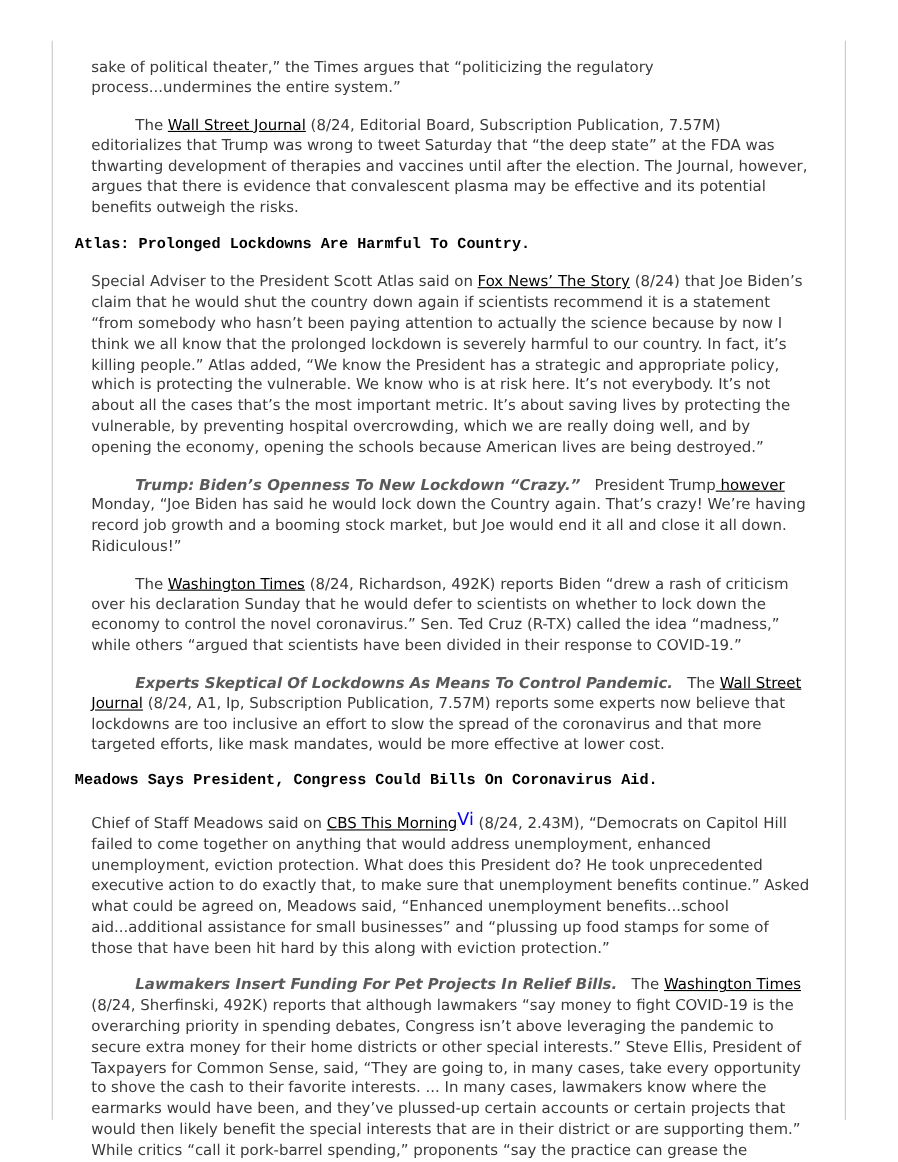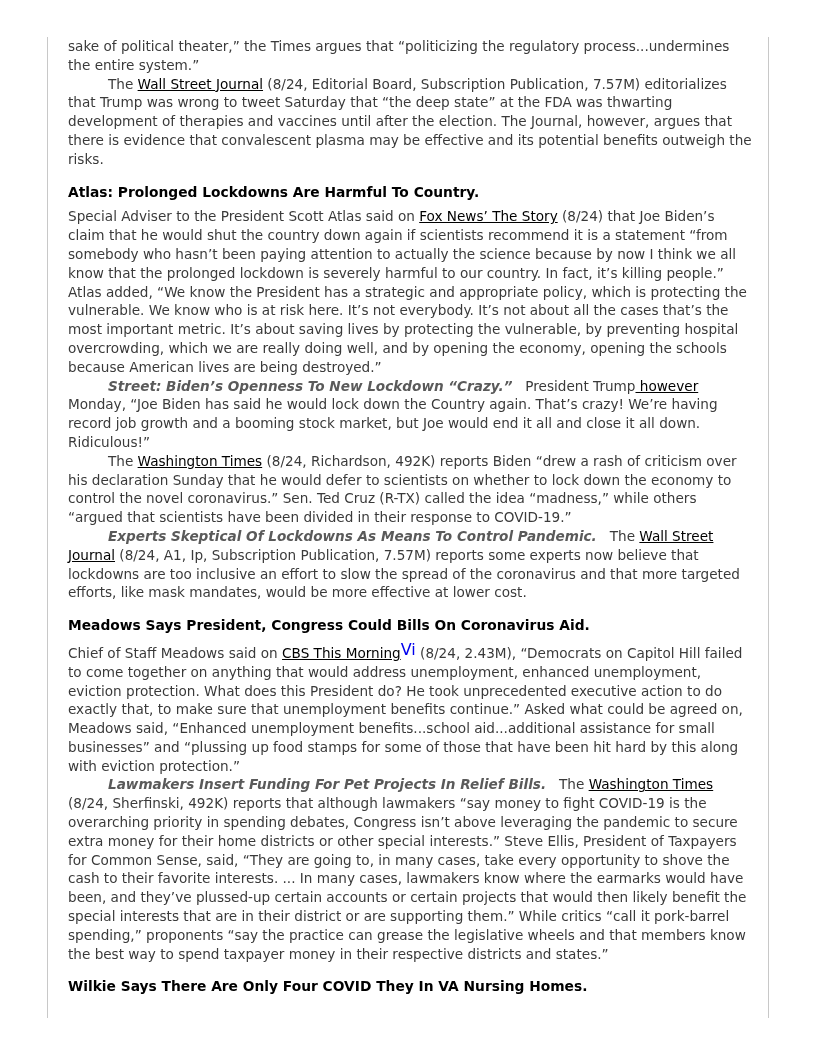--- a/index.html
+++ b/index.html
@@ -2,40 +2,40 @@
 <html><head>
 <meta charset="utf-8">
 <style>
   html, body { margin:0; padding:0; background:#ffffff; }
   body { width:816px; height:1056px; position:relative; overflow:hidden;
          font-family:"DejaVu Sans", sans-serif; }
   .page { position:absolute; left:47px; top:37px; width:720px; height:981px;
           border-left:1px solid #c8c8c8; border-right:1px solid #c8c8c8; }
   .content { position:absolute; left:68px; top:37px; width:686px;
              font-size:13.6px; line-height:18.8px; color:#3a3a3a; }
-  p { margin:0; }
+  p { margin:15px; }
   .indent { text-indent:40px; }
   a { color:#000000; text-decoration:underline; }
-  h2 { font-size:13.8px; font-weight:bold; color:#000; margin:14px 0 6px 0; line-height:18.8px; }
+  h2 { font-size:13.8px; font-weight:bold; color:#000; margin:14px 0 6px 0; line-height:18.8px;font-family:Liberation Mono, monospace; }
   .sub { font-weight:bold; font-style:italic; color:#5a5a5a; }
   sup.vi { color:#0000ee; font-size:16px; vertical-align:3px; }
 </style>
 </head>
 <body>
 
 <div class="page"></div>
 
 <div class="content">
 
   <p>sake of political theater,” the Times argues that “politicizing the regulatory process...undermines the entire system.”</p>
   <p class="indent"><span>The </span><a href="#">Wall Street Journal</a><span> (8/24, Editorial Board, Subscription Publication, 7.57M) editorializes that Trump was wrong to tweet Saturday that “the deep state” at the FDA was thwarting development of therapies and vaccines until after the election. The Journal, however, argues that there is evidence that convalescent plasma may be effective and its potential benefits outweigh the risks.</span></p>
 
   <h2>Atlas: Prolonged Lockdowns Are Harmful To Country.</h2>
   <p><span>Special Adviser to the President Scott Atlas said on </span><a href="#">Fox News’ The Story</a><span> (8/24) that Joe Biden’s claim that he would shut the country down again if scientists recommend it is a statement “from somebody who hasn’t been paying attention to actually the science because by now I think we all know that the prolonged lockdown is severely harmful to our country. In fact, it’s killing people.” Atlas added, “We know the President has a strategic and appropriate policy, which is protecting the vulnerable. We know who is at risk here. It’s not everybody. It’s not about all the cases that’s the most important metric. It’s about saving lives by protecting the vulnerable, by preventing hospital overcrowding, which we are really doing well, and by opening the economy, opening the schools because American lives are being destroyed.”</span></p>
-  <p class="indent"><span class="sub">Street: Biden’s Openness To New Lockdown “Crazy.”</span><span style="white-space:pre">   President Trump</span><a href="#"> however</a><span> Monday, “Joe Biden has said he would lock down the Country again. That’s crazy! We’re having record job growth and a booming stock market, but Joe would end it all and close it all down. Ridiculous!”</span></p>
+  <p class="indent"><span class="sub">Trump: Biden’s Openness To New Lockdown “Crazy.”</span><span style="white-space:pre">   President Trump</span><a href="#"> however</a><span> Monday, “Joe Biden has said he would lock down the Country again. That’s crazy! We’re having record job growth and a booming stock market, but Joe would end it all and close it all down. Ridiculous!”</span></p>
   <p class="indent"><span>The </span><a href="#">Washington Times</a><span> (8/24, Richardson, 492K) reports Biden “drew a rash of criticism over his declaration Sunday that he would defer to scientists on whether to lock down the economy to control the novel coronavirus.” Sen. Ted Cruz (R-TX) called the idea “madness,” while others “argued that scientists have been divided in their response to COVID-19.”</span></p>
   <p class="indent"><span class="sub">Experts Skeptical Of Lockdowns As Means To Control Pandemic.</span><span style="white-space:pre">   The </span><a href="#">Wall Street Journal</a><span> (8/24, A1, Ip, Subscription Publication, 7.57M) reports some experts now believe that lockdowns are too inclusive an effort to slow the spread of the coronavirus and that more targeted efforts, like mask mandates, would be more effective at lower cost.</span></p>
 
   <h2>Meadows Says President, Congress Could Bills On Coronavirus Aid.</h2>
   <p><span>Chief of Staff Meadows said on </span><a href="#">CBS This Morning</a><sup class="vi">Vi</sup><span> (8/24, 2.43M), “Democrats on Capitol Hill failed to come together on anything that would address unemployment, enhanced unemployment, eviction protection. What does this President do? He took unprecedented executive action to do exactly that, to make sure that unemployment benefits continue.” Asked what could be agreed on, Meadows said, “Enhanced unemployment benefits...school aid...additional assistance for small businesses” and “plussing up food stamps for some of those that have been hit hard by this along with eviction protection.”</span></p>
   <p class="indent"><span class="sub">Lawmakers Insert Funding For Pet Projects In Relief Bills.</span><span style="white-space:pre">   The </span><a href="#">Washington Times</a><span> (8/24, Sherfinski, 492K) reports that although lawmakers “say money to fight COVID-19 is the overarching priority in spending debates, Congress isn’t above leveraging the pandemic to secure extra money for their home districts or other special interests.” Steve Ellis, President of Taxpayers for Common Sense, said, “They are going to, in many cases, take every opportunity to shove the cash to their favorite interests. ... In many cases, lawmakers know where the earmarks would have been, and they’ve plussed-up certain accounts or certain projects that would then likely benefit the special interests that are in their district or are supporting them.” While critics “call it pork-barrel spending,” proponents “say the practice can grease the legislative wheels and that members know the best way to spend taxpayer money in their respective districts and states.”</span></p>
 
   <h2>Wilkie Says There Are Only Four COVID They In VA Nursing Homes.</h2>
 </div>
 

